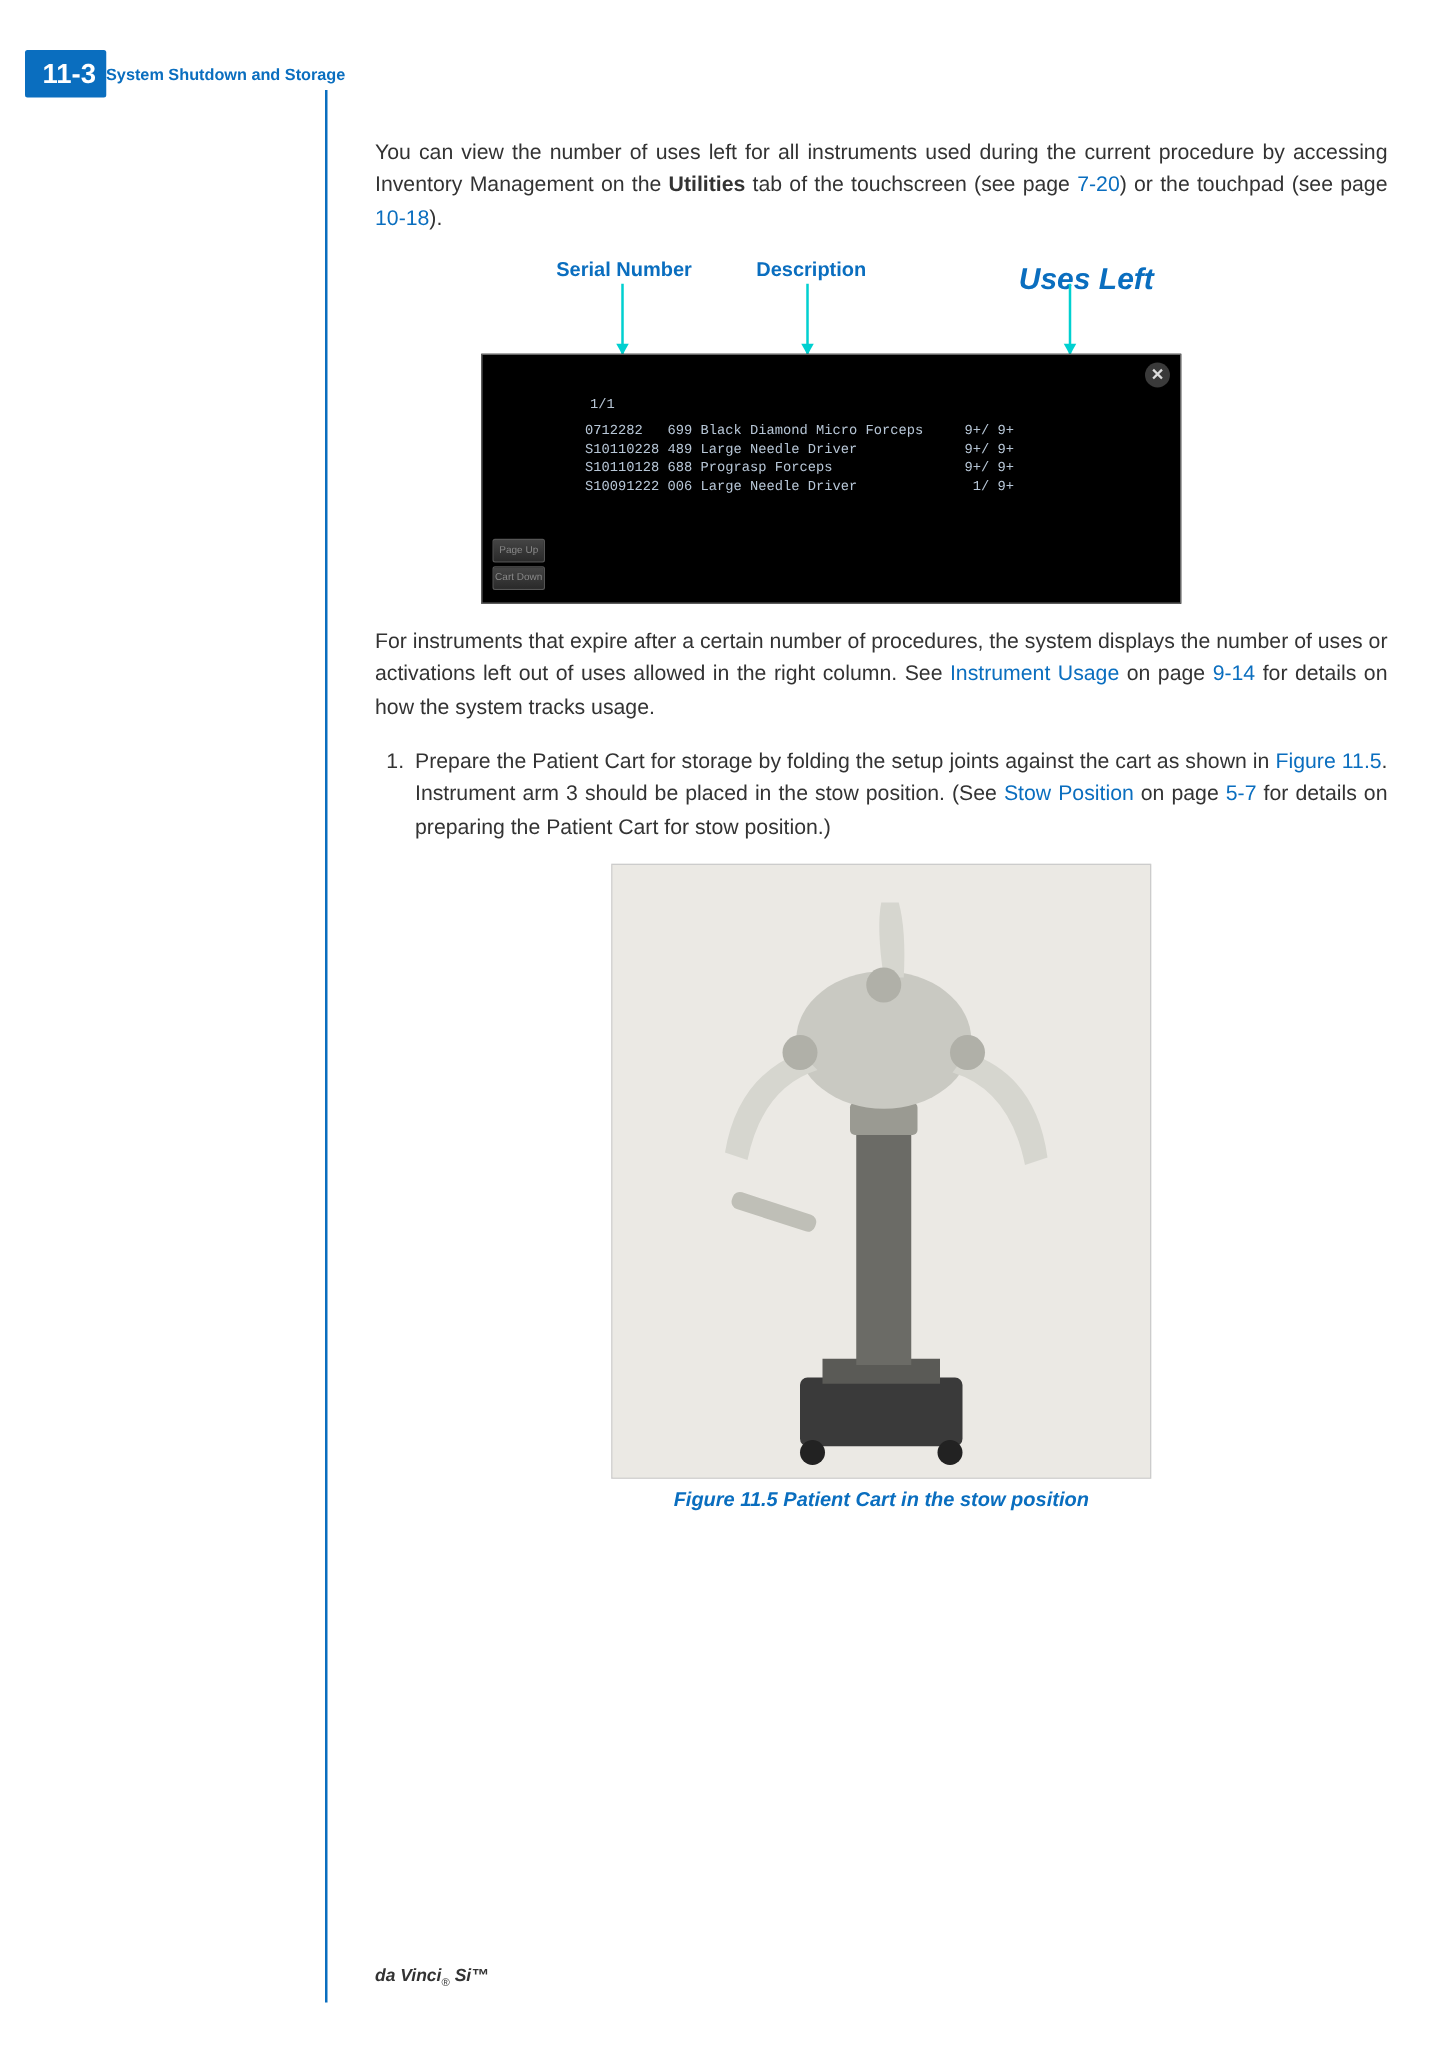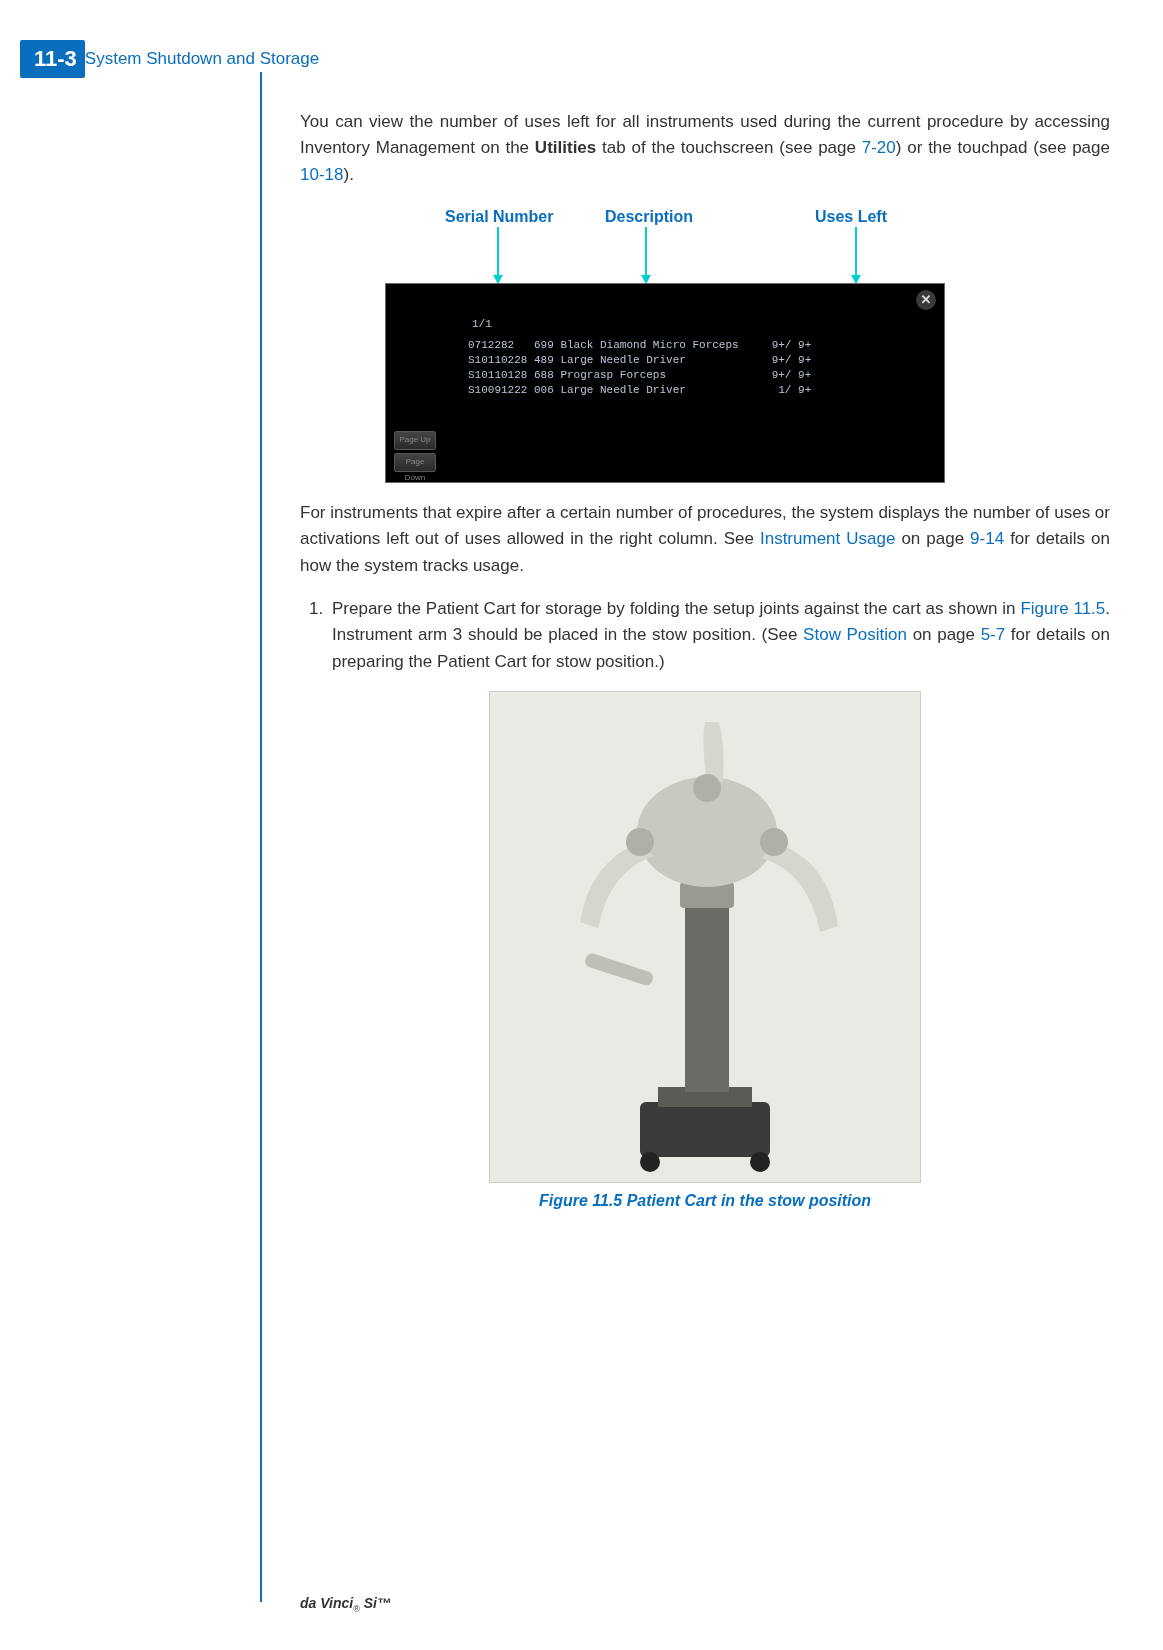--- a/index.html
+++ b/index.html
@@ -27,22 +27,22 @@
   .page-num-badge {
     background: #0a6ebf;
     color: #fff;
     font-weight: 700;
     font-size: 22px;
     padding: 6px 8px 6px 14px;
     border-radius: 2px;
   }
   .chapter-title {
     color: #0a6ebf;
-    font-weight: 400;
-    font-size: 17px;
+    font-weight: 700;
+    font-size: 13px;
   }
   .vline {
     position: absolute;
     top: 72px;
     left: 260px;
     width: 2px;
     height: 1530px;
     background: #0a6ebf;
   }
   .content {
@@ -91,21 +91,21 @@
     justify-content: center;
     gap: 0;
     font-weight: 700;
     font-size: 16px;
     color: #0a6ebf;
     position: relative;
     height: 22px;
   }
   .lbl-serial { position:absolute; left:60px; }
   .lbl-desc   { position:absolute; left:220px; }
-  .lbl-uses   { position:absolute; left:430px; font-size:16px;text-align:center; }
+  .lbl-uses   { position:absolute; left:430px; font-style: italic; font-size:24px;text-align:center; }
   .arrows {
     position: relative;
     height: 56px;
   }
   .arrow {
     position: absolute;
     width: 2px;
     background: #00d0d0;
     top: 0;
     height: 56px;
@@ -192,21 +192,21 @@
     width: 430px;
     height: 490px;
     background: #ebe9e4;
     border: 1px solid #ccc;
     position: relative;
   }
   .cart-svg { display:block; }
 
   .footer {
     position: absolute;
-    bottom: 36px;
+    bottom: 59px;
     left: 300px;
     font-style: italic;
     font-weight: 600;
     color: #333;
     font-size: 14px;
   }
   .footer .reg { font-size: 9px; vertical-align: sub; font-style: normal; font-weight:400;}
 </style>
 </head>
 <body>
@@ -241,21 +241,21 @@
       <div class="usage-panel">
         <div class="usage-close">✕</div>
         <div class="usage-page">1/1</div>
         <div class="usage-rows" id="usage-rows">0712282   699 Black Diamond Micro Forceps     9+/ 9+
 S10110228 489 Large Needle Driver             9+/ 9+
 S10110128 688 Prograsp Forceps                9+/ 9+
 S10091222 006 Large Needle Driver              1/ 9+
 </div>
         <div class="page-btns">
           <div class="page-btn">Page Up</div>
-          <div class="page-btn">Page Down</div>
+          <div class="page-btn">Cart Down</div>
         </div>
       </div>
     </div>
 
     <p>
       <span>For instruments that expire after a certain number of procedures, the system displays the number of uses or activations left out of uses allowed in the right column. See </span><span class="link">Instrument Usage</span><span> on page </span><span class="link">9-14</span><span> for details on how the system tracks usage.</span>
     </p>
 
 
     <ol class="steps">

